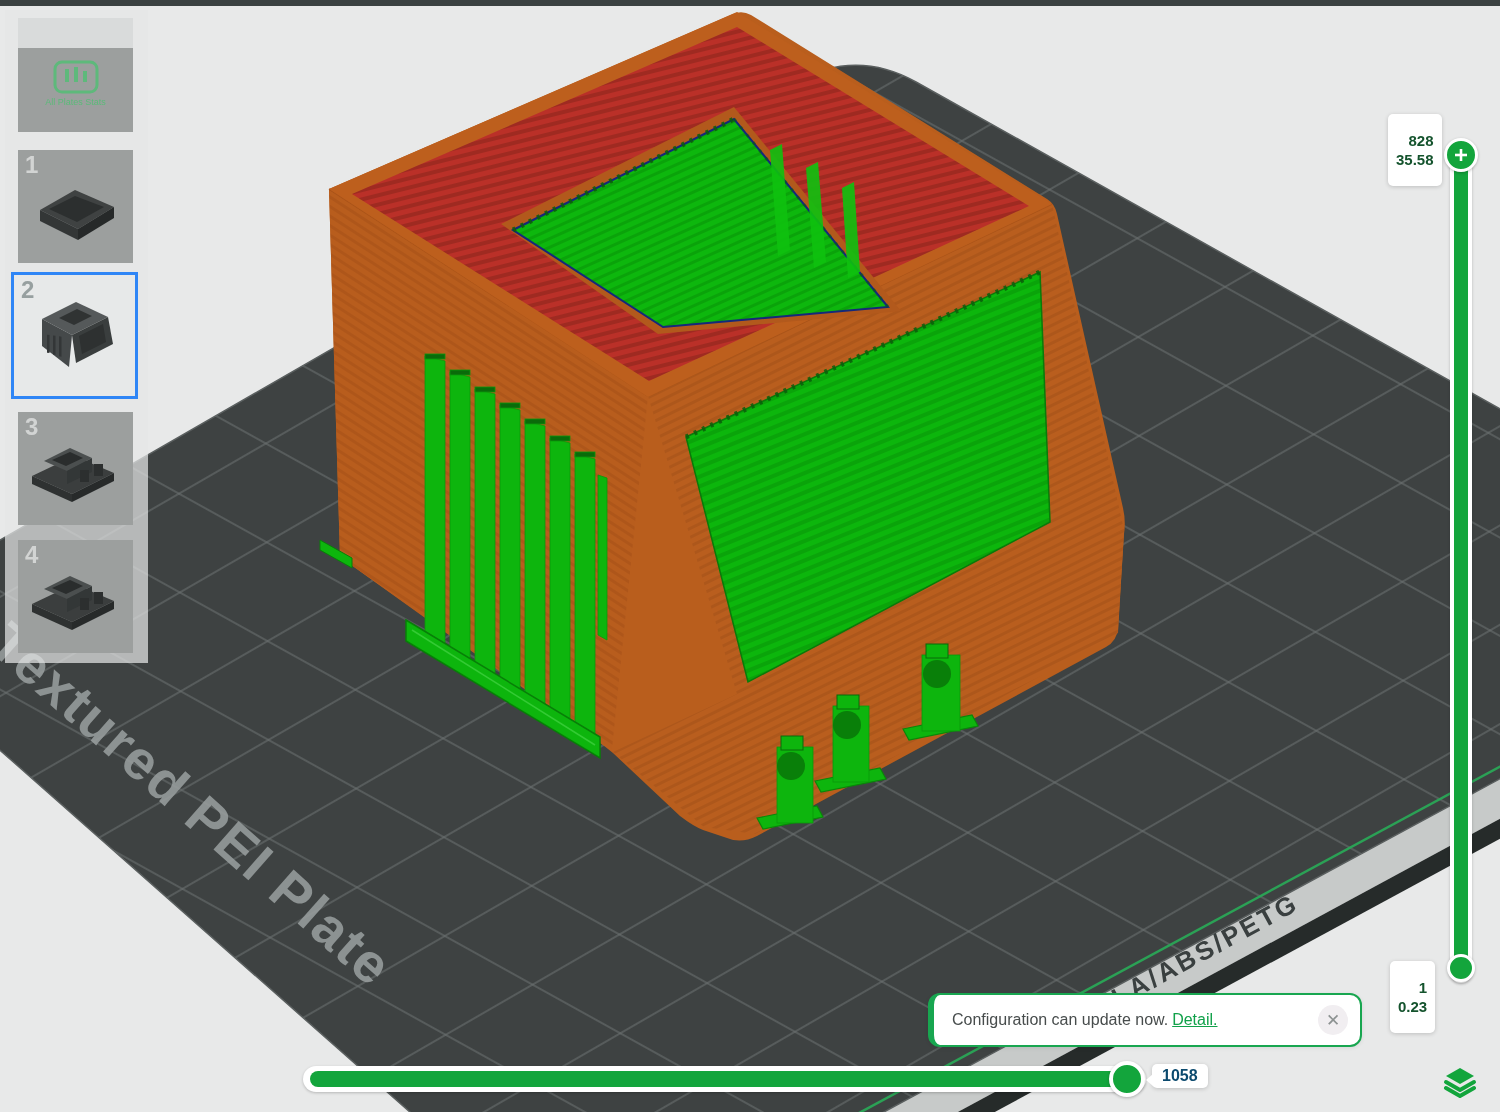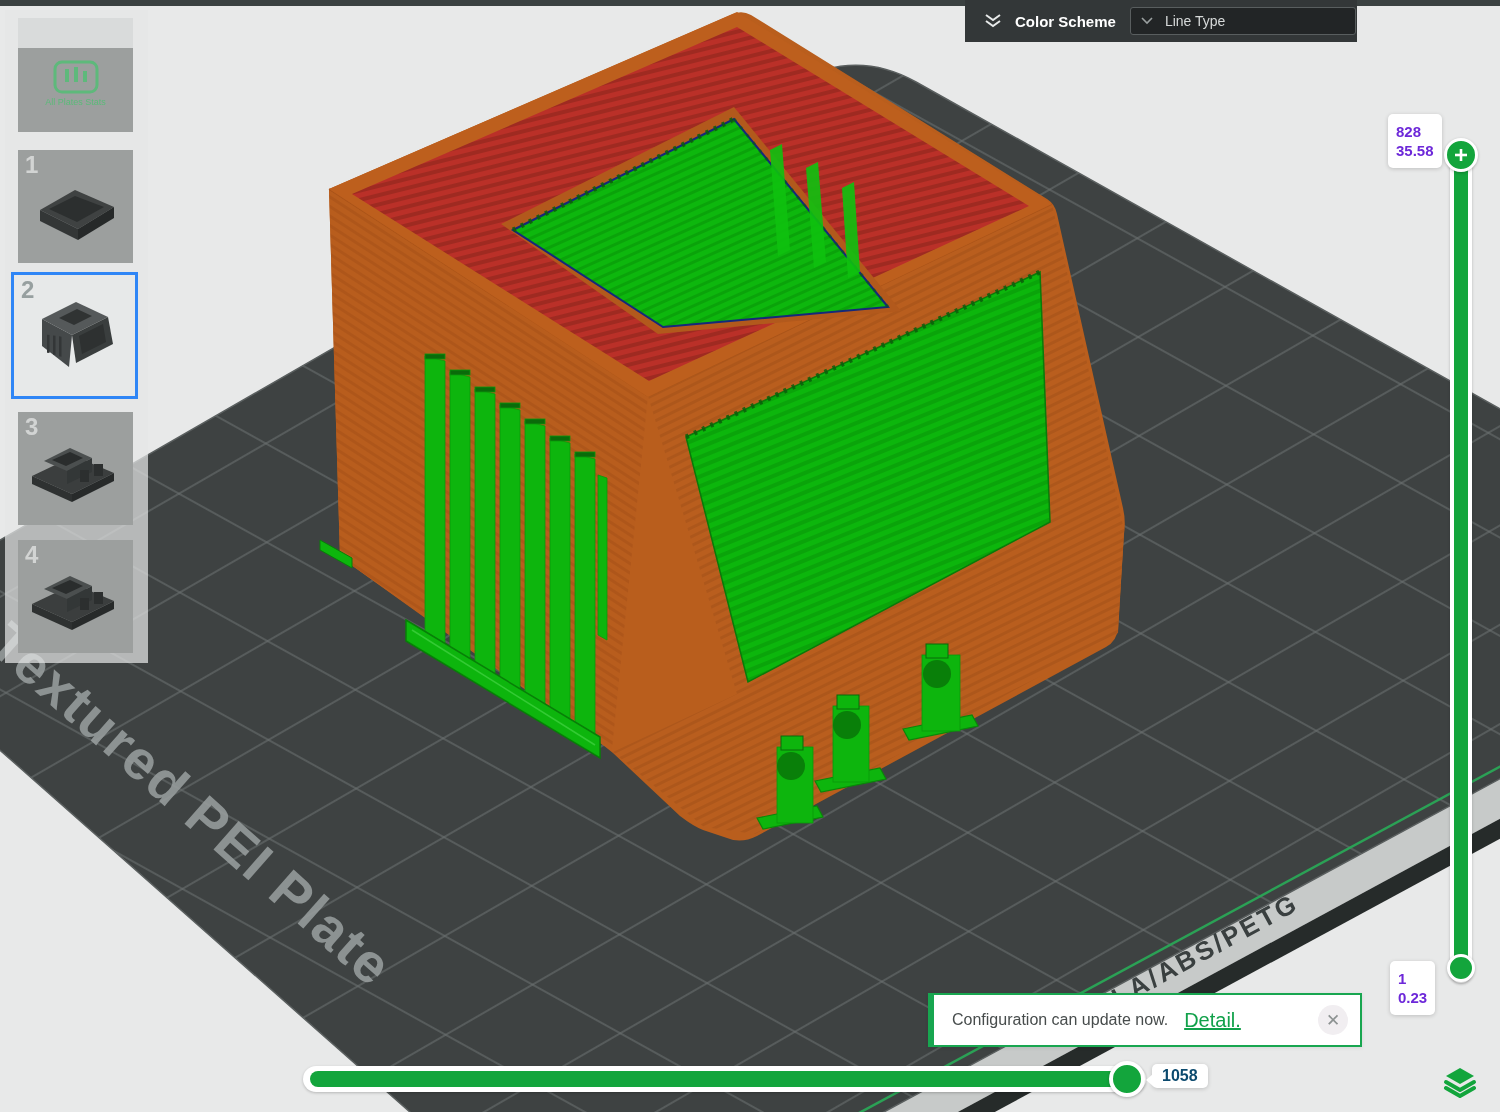--- a/index.html
+++ b/index.html
@@ -22,31 +22,31 @@
   .tile-sel .tile-num{color:#97a0a0;}
   .tile0-top{height:30px;background:#d9dbdb;}
   .allplates-body{height:72px;display:flex;flex-direction:column;align-items:center;justify-content:center;}
   .allplates-label{width:66px;text-align:center;font-size:9px;line-height:11px;color:#4fbf72;opacity:.85;margin-top:3px;}
   .tile svg,.tile-sel svg{display:block;}
   
   .vtrack{position:absolute;left:1450px;top:141px;width:22px;height:842px;background:#ffffff;border-radius:11px;box-shadow:0 1px 3px rgba(0,0,0,.22);z-index:32;}
   .vfill{position:absolute;left:1454px;top:156px;width:14px;height:812px;background:#13a53c;border-radius:7px;z-index:33;}
   .vplus{position:absolute;left:1444px;top:138px;width:34px;height:34px;border-radius:50%;background:#13a53c;border:3px solid #ffffff;box-sizing:border-box;display:flex;align-items:center;justify-content:center;box-shadow:0 1px 3px rgba(0,0,0,.25);z-index:34;cursor:pointer;}
   .vlow{position:absolute;left:1447px;top:954px;width:28px;height:28px;border-radius:50%;background:#13a53c;border:3px solid #ffffff;box-sizing:border-box;box-shadow:0 1px 3px rgba(0,0,0,.25);z-index:34;cursor:pointer;}
-  .tipv{position:absolute;background:#ffffff;border-radius:5px;padding:8px 8px;text-align:left;font-weight:bold;font-size:15px;color:#6d28d9;line-height:19px;box-shadow:0 1px 4px rgba(0,0,0,.18);z-index:35;}
+  .tipv{position:absolute;background:#ffffff;border-radius:5px;padding:17px 8px;text-align:right;font-weight:bold;font-size:15px;color:#14532d;line-height:19px;box-shadow:0 1px 4px rgba(0,0,0,.18);z-index:35;}
   
   .htrack{position:absolute;left:303px;top:1066px;width:843px;height:26px;background:#ffffff;border-radius:13px;box-shadow:0 1px 3px rgba(0,0,0,.22);z-index:32;}
   .hfill{position:absolute;left:310px;top:1071px;width:810px;height:16px;background:#13a53c;border-radius:8px;z-index:33;}
   .hhandle{position:absolute;left:1109px;top:1061px;width:36px;height:36px;border-radius:50%;background:#13a53c;border:4px solid #ffffff;box-sizing:border-box;box-shadow:0 1px 3px rgba(0,0,0,.25);z-index:34;cursor:pointer;}
   .htip{position:absolute;left:1152px;top:1064px;background:#ffffff;border-radius:5px;padding:3px 10px;font-weight:bold;font-size:16px;color:#0c4a6e;box-shadow:0 1px 4px rgba(0,0,0,.18);z-index:35;}
   .htip:before{content:"";position:absolute;left:-6px;top:10px;border-top:6px solid transparent;border-bottom:6px solid transparent;border-right:7px solid #ffffff;}
   
-  .notif{position:absolute;left:928px;top:993px;width:434px;height:54px;background:#ffffff;border:2px solid #18a650;border-left:6px solid #18a650;border-radius:0;box-sizing:border-box;display:flex;align-items:center;z-index:40;box-shadow:0 1px 4px rgba(0,0,0,.08);}
+  .notif{position:absolute;left:928px;top:993px;width:434px;height:54px;background:#ffffff;border:2px solid #18a650;border-left:6px solid #18a650;border-radius:12px;box-sizing:border-box;display:flex;align-items:center;z-index:40;box-shadow:0 1px 4px rgba(0,0,0,.08);}
   .notif-text{margin-left:18px;font-size:16px;color:#474c4c;}
-  .notif-link{color:#11a14a;text-decoration:underline;margin-left:16px;font-size:20px;cursor:pointer;}
+  .notif-link{color:#11a14a;text-decoration:underline;margin-left:4px;font-size:16px;cursor:pointer;}
   .notif-close{margin-left:auto;margin-right:12px;width:30px;height:30px;border-radius:50%;background:#f1eef1;color:#8d9292;display:flex;align-items:center;justify-content:center;font-size:17px;cursor:pointer;}
   
   .layersbtn{position:absolute;left:1438px;top:1062px;width:44px;height:40px;display:flex;align-items:center;justify-content:center;z-index:32;cursor:pointer;}
 </style>
 </head>
 <body>
 
 <div id="screen">
 
   <svg id="scene" width="1500" height="1112" viewBox="0 0 1500 1112">
@@ -160,37 +160,20 @@
         <rect x="837" y="695" width="22" height="14" fill="#0db50d" stroke="#0a6b0a" stroke-width="1"></rect>
         <polygon points="903,729 972,715 978,726 909,740" fill="#0db50d" stroke="#098809" stroke-width="1.2"></polygon>
         <rect x="922" y="655" width="38" height="76" fill="#0db50d" stroke="#0a9a0a" stroke-width="0.8"></rect>
         <circle cx="937" cy="674" r="14" fill="#097f09"></circle>
         <rect x="926" y="644" width="22" height="14" fill="#0db50d" stroke="#0a6b0a" stroke-width="1"></rect>
       </g>
     </g>
   </svg>
 
   <div class="topstrip"></div>
-  <div class="topbar">
-    <span class="collapse">
-      <svg width="20" height="16" viewBox="0 0 20 16">
-        <polyline points="3,2 10,7 17,2" fill="none" stroke="#e8eaea" stroke-width="2"></polyline>
-        <polyline points="3,8 10,13 17,8" fill="none" stroke="#e8eaea" stroke-width="2"></polyline>
-      </svg>
-    </span>
-    <span class="cs-label">Color Scheme</span>
-    <div class="dropdown">
-      <span class="chev">
-        <svg width="12" height="8" viewBox="0 0 12 8">
-            <polyline points="1,1 6,6 11,1" fill="none" stroke="#9aa0a0" stroke-width="1.6"></polyline>
-          </svg>
-      </span>
-      <span class="dval">Line Type</span>
-    </div>
-  </div>
 
   <div class="sidebar">
     <div class="tile" style="top:8px;height:114px;">
       <div class="tile0-top"></div>
       <div class="allplates-body">
         <svg width="46" height="34" viewBox="0 0 46 34">
           <rect x="2" y="2" width="42" height="30" rx="7" fill="none" stroke="#4fbf72" stroke-width="3" opacity="0.8"></rect>
           <rect x="12" y="9" width="4" height="13" fill="#4fbf72" opacity="0.8"></rect>
           <rect x="21" y="7" width="4" height="15" fill="#4fbf72" opacity="0.8"></rect>
           <rect x="30" y="11" width="4" height="11" fill="#4fbf72" opacity="0.8"></rect>

